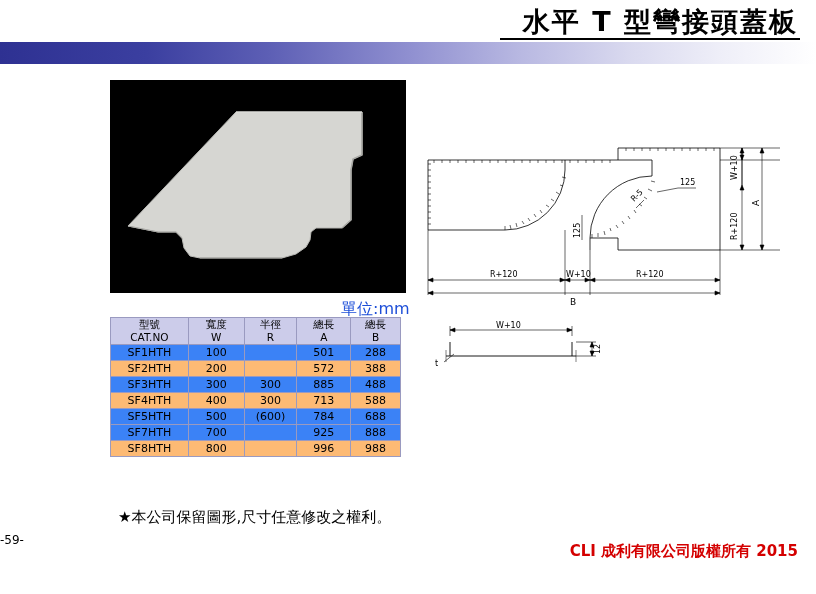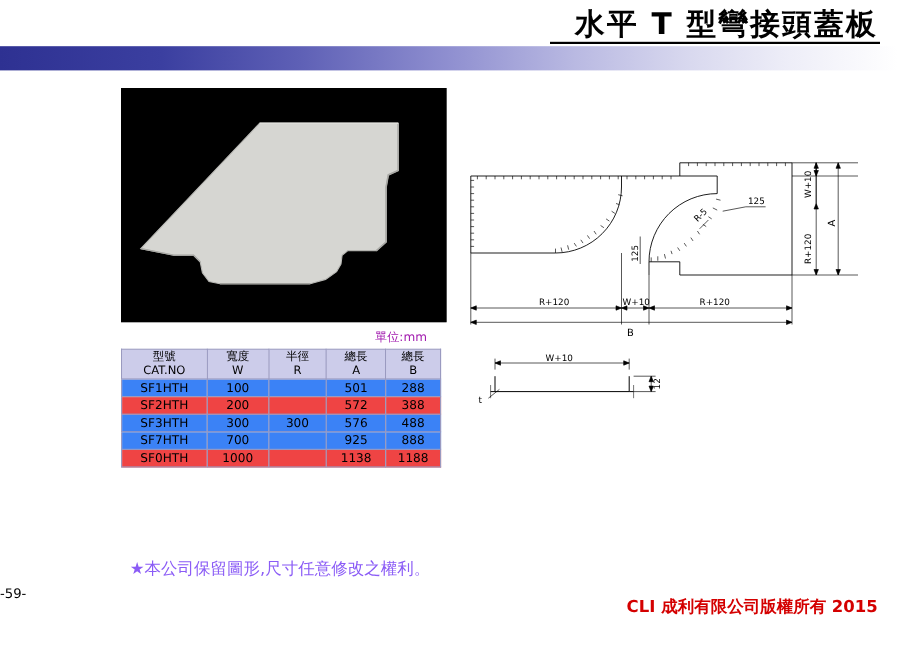--- a/index.html
+++ b/index.html
@@ -64,22 +64,22 @@
     background: #000000;
     overflow: hidden;
   }
   .photo svg { display: block; }
 
   
   .unit-label {
     position: absolute;
     left: 341px;
     top: 299px;
-    font-size: 11px;
-    color: #a21caf;
+    font-size: 16px;
+    color: #1d4ed8;
     font-family: "DejaVu Sans", sans-serif;
   }
 
   
   .spec-table {
     position: absolute;
     left: 110px;
     top: 317px;
     width: 291px;
     border-collapse: collapse;
@@ -96,35 +96,35 @@
     color: #000000;
     font-weight: normal;
   }
   .spec-table thead th {
     background: #ccccea;
     height: 13px;
     line-height: 13px;
     font-size: 10.5px;
   }
   .spec-table thead th .l2 { display: block; }
-  .spec-table tbody tr.alt td { background: #ef4444; margin-top: 40px; }
+  .spec-table tbody tr.alt td { background: #fdba74; margin-top: 40px; }
   .spec-table tbody tr td { background: #3b82f6; }
   .spec-table col.c0 { width: 78px; }
   .spec-table col.c1 { width: 56px; }
   .spec-table col.c2 { width: 53px; }
   .spec-table col.c3 { width: 54px; }
   .spec-table col.c4 { width: 50px; }
 
   
   .note {
     position: absolute;
     left: 118px;
     top: 508px;
     font-size: 15px;
-    color: #8b5cf6;
+    color: #000000;
     font-family: "DejaVu Sans", sans-serif;
   }
   .page-num {
     position: absolute;
     left: 0;
     top: 533px;
     width: 816px;
     text-align: left;
     font-size: 12px;
     color: #000000;
@@ -218,36 +218,50 @@
       <td>SF2HTH</td>
       <td>200</td>
       <td></td>
       <td>572</td>
       <td>388</td>
     </tr>
     <tr>
       <td>SF3HTH</td>
       <td>300</td>
       <td>300</td>
-      <td>576</td>
+      <td>885</td>
       <td>488</td>
+    </tr>
+    <tr class="alt">
+      <td>SF4HTH</td>
+      <td>400</td>
+      <td>300</td>
+      <td>713</td>
+      <td>588</td>
+    </tr>
+    <tr>
+      <td>SF5HTH</td>
+      <td>500</td>
+      <td>(600)</td>
+      <td>784</td>
+      <td>688</td>
     </tr>
     <tr>
       <td>SF7HTH</td>
       <td>700</td>
       <td></td>
       <td>925</td>
       <td>888</td>
     </tr>
     <tr class="alt">
-      <td>SF0HTH</td>
-      <td>1000</td>
+      <td>SF8HTH</td>
+      <td>800</td>
       <td></td>
-      <td>1138</td>
-      <td>1188</td>
+      <td>996</td>
+      <td>988</td>
     </tr>
   </tbody>
 </table>
 
 <div class="drawing">
   <svg width="400" height="300" viewBox="0 0 400 300" xmlns="http://www.w3.org/2000/svg" font-family="DejaVu Sans, sans-serif" font-size="8" fill="#000000">
     <g stroke="#000000" fill="none" stroke-width="0.8">
 
       <path d="M 18 30 L 208 30 L 208 18 L 310 18 L 310 120 L 208 120 L 208 108
                M 18 30 L 18 100 L 95 100"></path>

